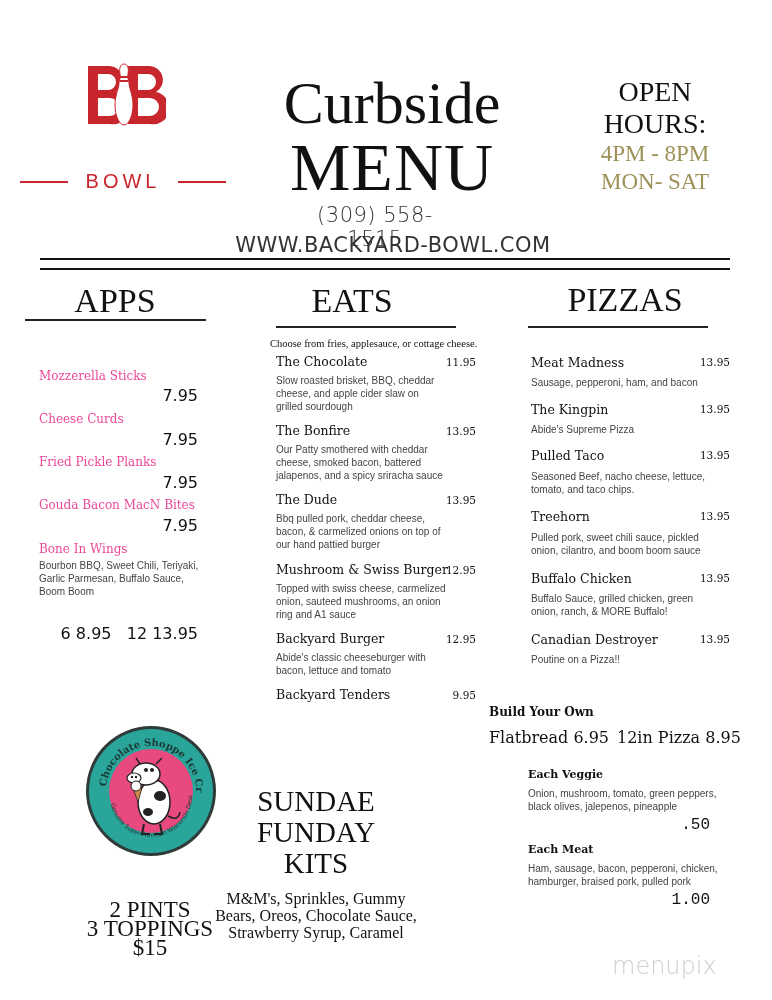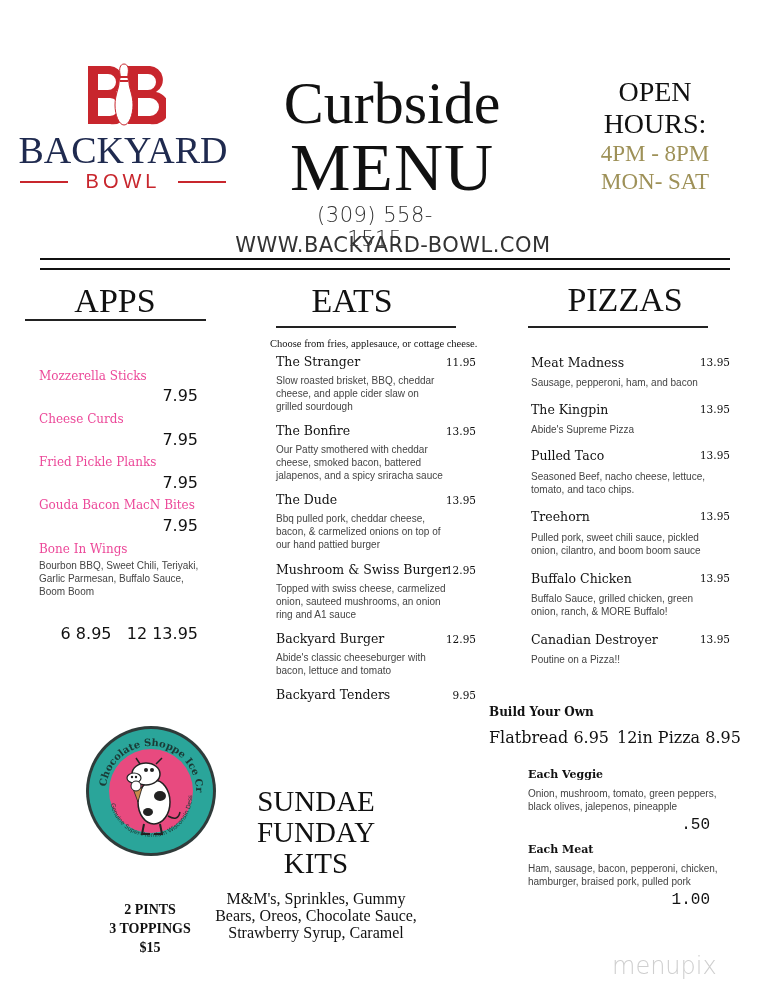--- a/index.html
+++ b/index.html
@@ -49,40 +49,39 @@
     #byo-title { left: 489px; top: 705px; font-size: 12px; font-family: "DejaVu Serif", serif; font-weight: bold; }
     #byo-flat { left: 489px; top: 728px; font-size: 16px; font-family: "DejaVu Serif", serif; white-space: nowrap; }
     #byo-pizza { left: 617px; top: 728px; font-size: 16px; font-family: "DejaVu Serif", serif; white-space: nowrap; }
     .top-name { position: absolute; left: 528px; font-size: 11px; font-family: "DejaVu Serif", serif; font-weight: bold; }
     .top-desc { position: absolute; left: 528px; width: 190px; font-size: 10px; line-height: 13px; font-family: "Liberation Sans", sans-serif; color: #444; }
     .top-price { position: absolute; left: 650px; width: 60px; text-align: right; font-size: 16px; font-family: Liberation Mono, monospace; }
 
     
     #badge { left: 84px; top: 724px; width: 134px; height: 134px; }
     #sundae-title { left: 236px; top: 786px; width: 160px; text-align: center; font-size: 29px; line-height: 31px; }
-    #sundae-deal { left: 70px; top: 900px; width: 160px; text-align: center; font-size: 14px; line-height: 19px; font-weight: bold; }
+    #sundae-deal { left: 70px; top: 900px; width: 160px; text-align: center; font-size: 23px; line-height: 19px; }
     #sundae-toppings { left: 214px; top: 890px; width: 204px; text-align: center; font-size: 16px; line-height: 17px; }
 
     #watermark { left: 612px; top: 952px; font-size: 24px; color: #cfcfcf; font-family: "DejaVu Sans", sans-serif; font-weight: 200; letter-spacing: 0px; }
   </style>
 </head>
 <body>
 
 <div id="logo" class="abs">
   <svg class="bb" viewBox="0 0 84 66">
 
     <path d="M6 4 h22 a14 14 0 0 1 6 26 a16 16 0 0 1 -6 32 h-22 z M16 12 v16 h10 a8 8 0 0 0 0 -16 z M16 36 v18 h12 a9 9 0 0 0 0 -18 z" fill="#c8262d" fill-rule="evenodd"></path>
 
     <path d="M46 4 h22 a14 14 0 0 1 6 26 a16 16 0 0 1 -6 32 h-22 z M56 12 v16 h10 a8 8 0 0 0 0 -16 z M56 36 v18 h12 a9 9 0 0 0 0 -18 z" fill="#c8262d" fill-rule="evenodd"></path>
 
     <path d="M42 2 c-4 0 -5 5 -4 10 c1 4 -1 6 -1 9 c0 5 -4 12 -4 22 c0 10 4 20 9 20 c5 0 9 -10 9 -20 c0 -10 -4 -17 -4 -22 c0 -3 -2 -5 -1 -9 c1 -5 0 -10 -4 -10 z" fill="#fff" stroke="#c8262d" stroke-width="1"></path>
     <rect x="38" y="14" width="8" height="2" fill="#c8262d"></rect>
     <rect x="38" y="18" width="8" height="2" fill="#c8262d"></rect>
   </svg>
-  <div class="brand">BACKYARD</div>
   <div class="sub">
     <div class="line" style="left:2px;"></div>
     <div class="word">BOWL</div>
     <div class="line" style="right:2px;"></div>
   </div>
 </div>
 
 <div id="title-1" class="abs serif">Curbside</div>
 <div id="title-2" class="abs serif">MENU</div>
 <div id="phone" class="abs">(309) 558-1515</div>
@@ -110,21 +109,21 @@
 <div class="app-name" style="top:498px;">Gouda Bacon MacN Bites</div>
 <div class="app-price" style="top:516px;">7.95</div>
 <div class="app-name" style="top:542px;">Bone In Wings</div>
 <div class="app-desc" style="top:559px;">Bourbon BBQ, Sweet Chili, Teriyaki, Garlic Parmesan, Buffalo Sauce, Boom Boom</div>
 <div class="app-price" style="top:624px; left:60px; width:138px; white-space:pre;">6 8.95   12 13.95</div>
 
 <div class="sec-h serif" style="left:272px; top:281px; width:160px;">EATS</div>
 <div class="sec-rule" style="left:276px; top:326px; width:180px;"></div>
 <div id="eats-note" class="abs serif">Choose from fries, applesauce, or cottage cheese.</div>
 
-<div class="item-name" style="left:276px; top:354px;">The Stranger</div>
+<div class="item-name" style="left:276px; top:354px;">The Chocolate</div>
 <div class="item-price" style="left:436px; top:356px;">11.95</div>
 <div class="item-desc" style="left:276px; top:374px; width:170px;">Slow roasted brisket, BBQ, cheddar cheese, and apple cider slaw on grilled sourdough</div>
 
 <div class="item-name" style="left:276px; top:423px;">The Bonfire</div>
 <div class="item-price" style="left:436px; top:425px;">13.95</div>
 <div class="item-desc" style="left:276px; top:443px; width:172px;">Our Patty smothered with cheddar cheese, smoked bacon, battered jalapenos, and a spicy sriracha sauce</div>
 
 <div class="item-name" style="left:276px; top:492px;">The Dude</div>
 <div class="item-price" style="left:436px; top:494px;">13.95</div>
 <div class="item-desc" style="left:276px; top:512px; width:178px;">Bbq pulled pork, cheddar cheese, bacon, &amp; carmelized onions on top of our hand pattied burger</div>

